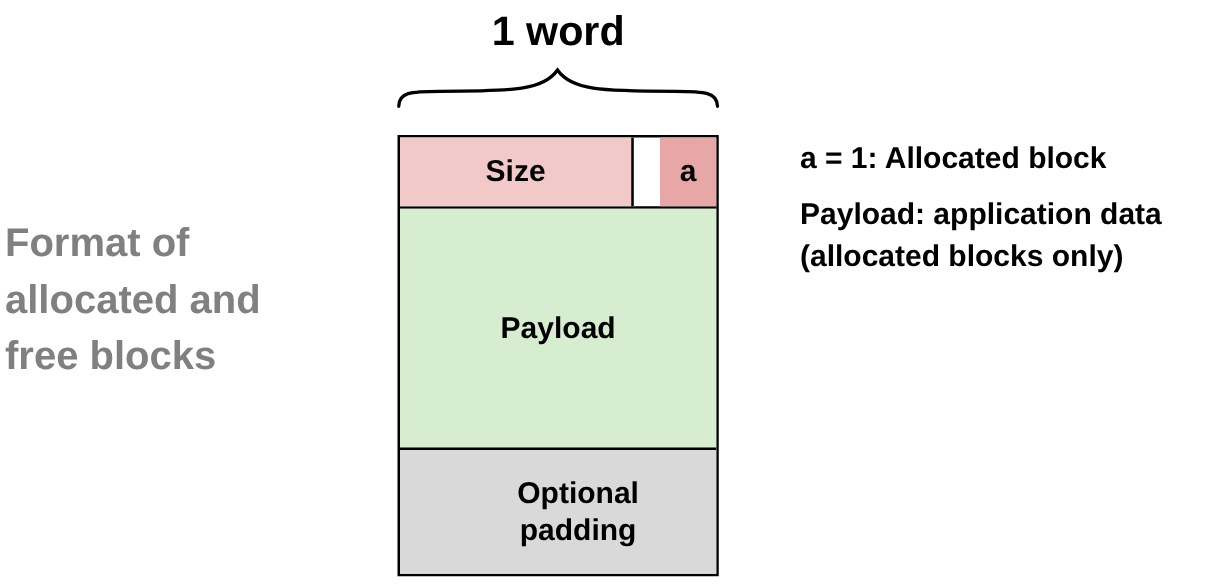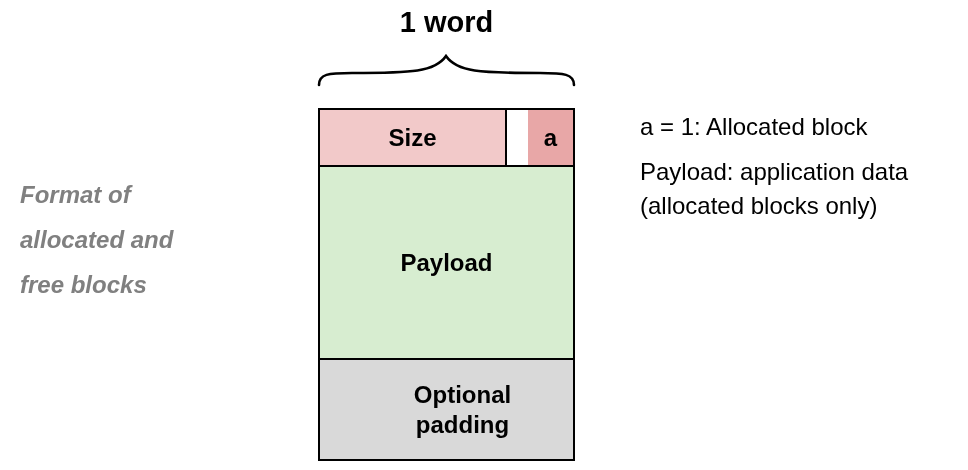--- a/index.html
+++ b/index.html
@@ -12,39 +12,38 @@
     position: relative;
     width: 968px;
     height: 470px;
     background: #ffffff;
     overflow: hidden;
   }
 
   
   .caption {
     position: absolute;
-    left: 20px;
+    left: 4px;
     top: 172px;
     width: 300px;
-    font-size: 24px;
+    font-size: 32px;
     font-weight: bold;
-    font-style: italic;
     color: var(--caption_text, #808080);
     line-height: 45px;
     white-space: pre-line;
   }
 
   
   .word-label {
     position: absolute;
     left: 318px;
     top: 6px;
     width: 257px;
     text-align: center;
-    font-size: 29px;
+    font-size: 33px;
     font-weight: bold;
     color: var(--text, #000000);
   }
 
   
   .brace {
     position: absolute;
     left: 316px;
     top: 52px;
     width: 261px;
@@ -107,21 +106,21 @@
     padding-left: 32px;
   }
 
   
   .legend {
     position: absolute;
     left: 640px;
     top: 110px;
     width: 320px;
     color: var(--text, #000000);
-    font-weight: normal;
+    font-weight: bold;
     font-size: 24px;
   }
   .legend-item { line-height: 34px; }
   .legend-item + .legend-item { margin-top: 11px; }
   .legend-item.gap-lg { margin-top: 37px; }
   .legend-item.multiline { white-space: pre-line; }
 </style>
 </head>
 <body>
 

